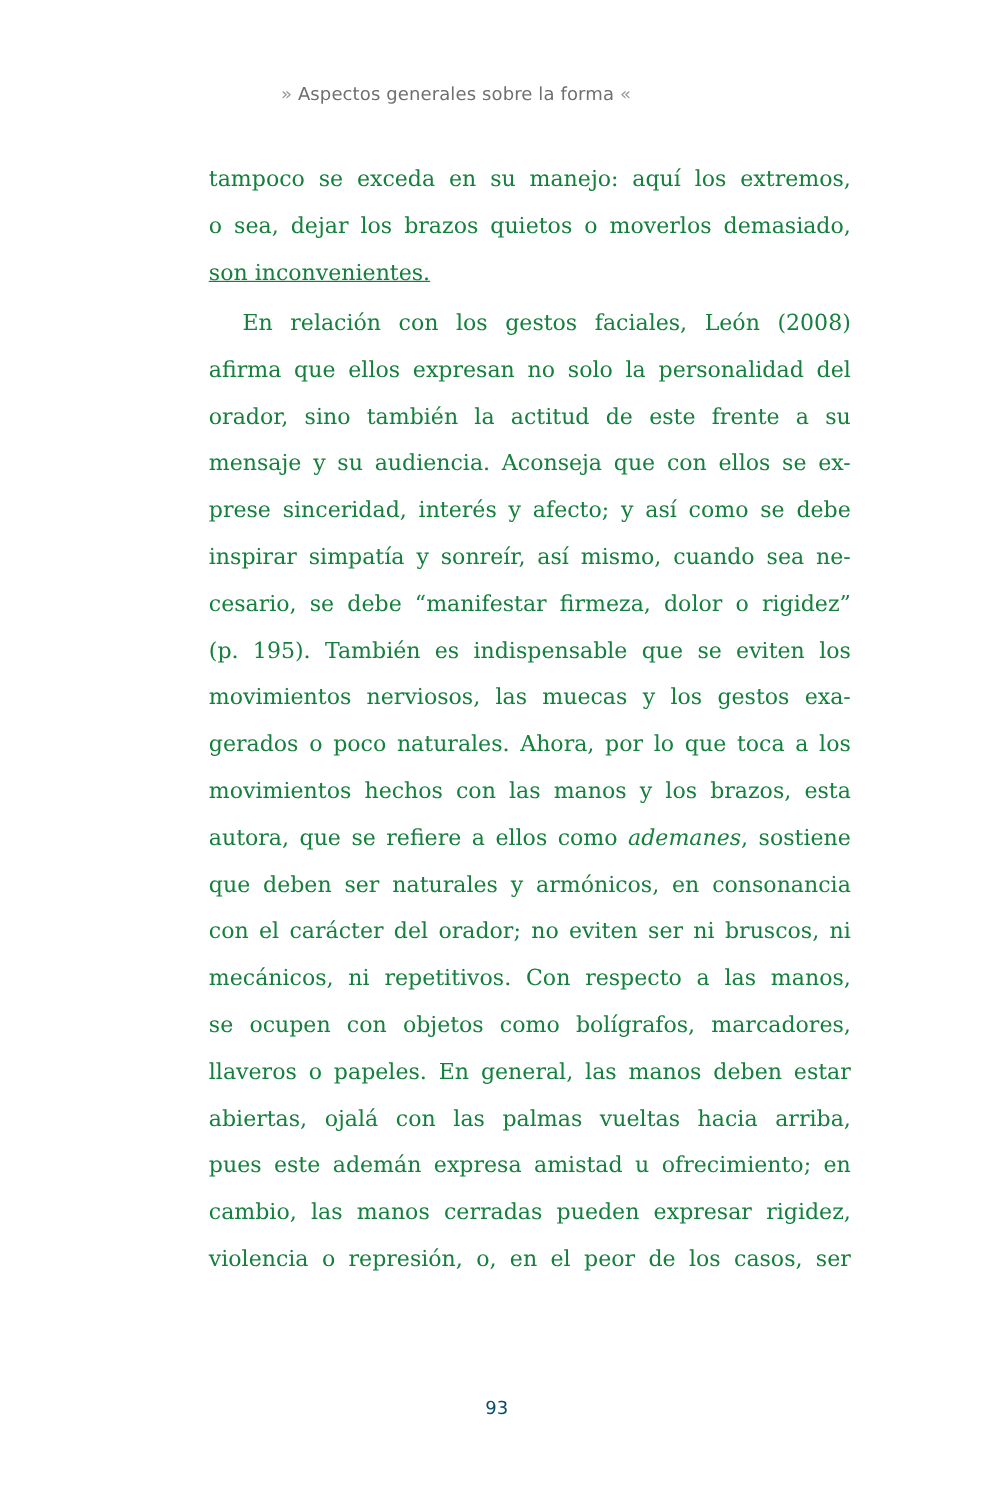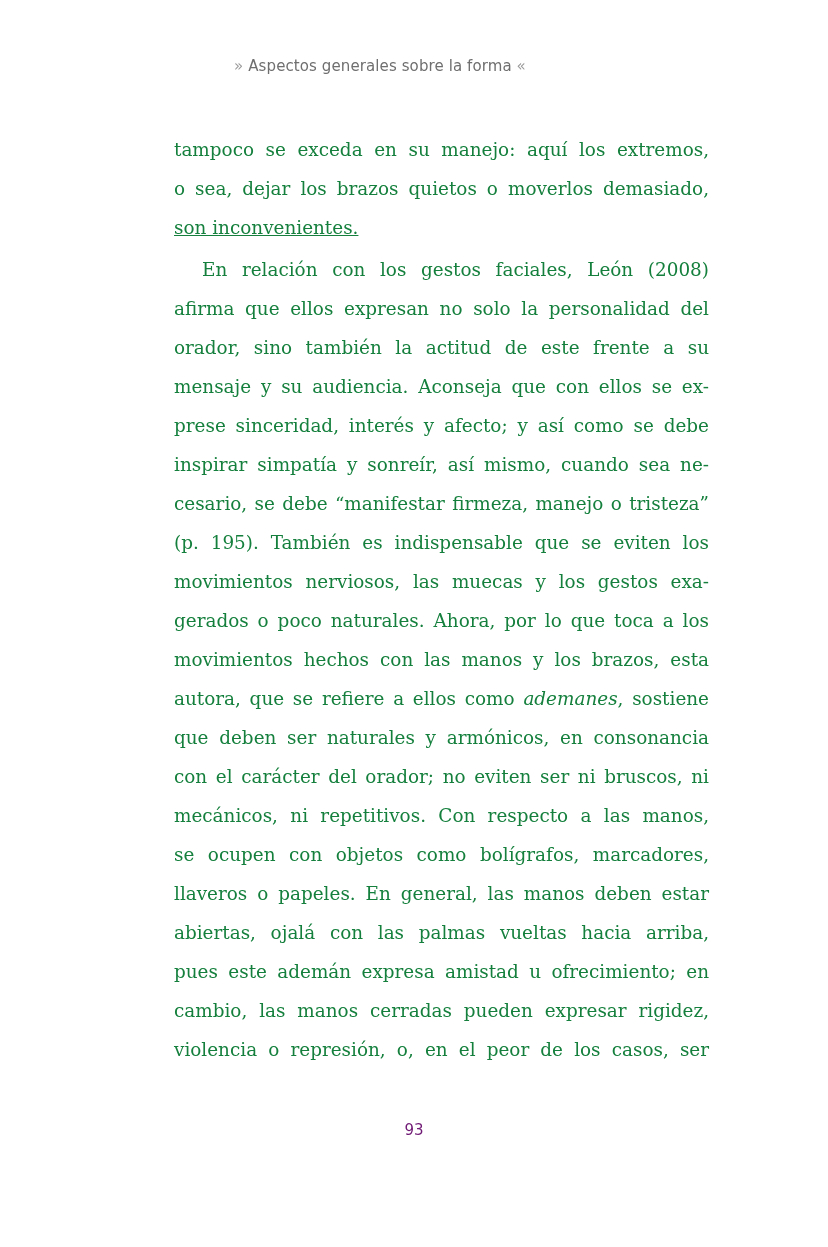--- a/index.html
+++ b/index.html
@@ -8,21 +8,21 @@
       background: #ffffff;
     }
     body {
       width: 828px;
       height: 1247px;
       position: relative;
       overflow: hidden;
     }
     .running-header {
       position: absolute;
-      top: 57px;
+      top: 69px;
       left: 0;
       width: 760px;
       text-align: center;
       font-family: "DejaVu Sans", sans-serif;
       font-size: 15px;
       color: #6f6f6f;
       letter-spacing: 0.1px;
     }
     .running-header .guill {
       color: #9a9a9a;
@@ -51,27 +51,27 @@
     .line.indent {
       padding-left: 28px;
     }
     .para-gap {
       display: block;
       height: 3px;
     }
     em { }
     .page-number {
       position: absolute;
-      top: 1121px;
+      top: 1164px;
       left: 0;
       width: 828px;
       text-align: center;
       font-family: "DejaVu Sans", sans-serif;
       font-size: 15px;
-      color: #701a75;
+      color: #0c4a6e;
     }
   </style>
 </head>
 <body>
 
 <div class="running-header">
   <span class="guill">»</span>
   <span>Aspectos generales sobre la forma</span>
   <span class="guill">«</span>
 </div>
@@ -83,21 +83,21 @@
     <span class="line last">son inconvenientes.</span>
   </div>
   <span class="para-gap"></span>
   <div>
     <span class="line indent">En relación con los gestos faciales, León (2008)</span>
     <span class="line">afirma que ellos expresan no solo la personalidad del</span>
     <span class="line">orador, sino también la actitud de este frente a su</span>
     <span class="line">mensaje y su audiencia. Aconseja que con ellos se ex-</span>
     <span class="line">prese sinceridad, interés y afecto; y así como se debe</span>
     <span class="line">inspirar simpatía y sonreír, así mismo, cuando sea ne-</span>
-    <span class="line">cesario, se debe “manifestar firmeza, manejo o tristeza”</span>
+    <span class="line">cesario, se debe “manifestar firmeza, dolor o rigidez”</span>
     <span class="line">(p. 195). También es indispensable que se eviten los</span>
     <span class="line">movimientos nerviosos, las muecas y los gestos exa-</span>
     <span class="line">gerados o poco naturales. Ahora, por lo que toca a los</span>
     <span class="line">movimientos hechos con las manos y los brazos, esta</span>
     <span class="line"><span>autora, que se refiere a ellos como </span><em>ademanes</em><span>, sostiene</span></span>
     <span class="line">que deben ser naturales y armónicos, en consonancia</span>
     <span class="line">con el carácter del orador; no eviten ser ni bruscos, ni</span>
     <span class="line">mecánicos, ni repetitivos. Con respecto a las manos,</span>
     <span class="line">se ocupen con objetos como bolígrafos, marcadores,</span>
     <span class="line">llaveros o papeles. En general, las manos deben estar</span>

